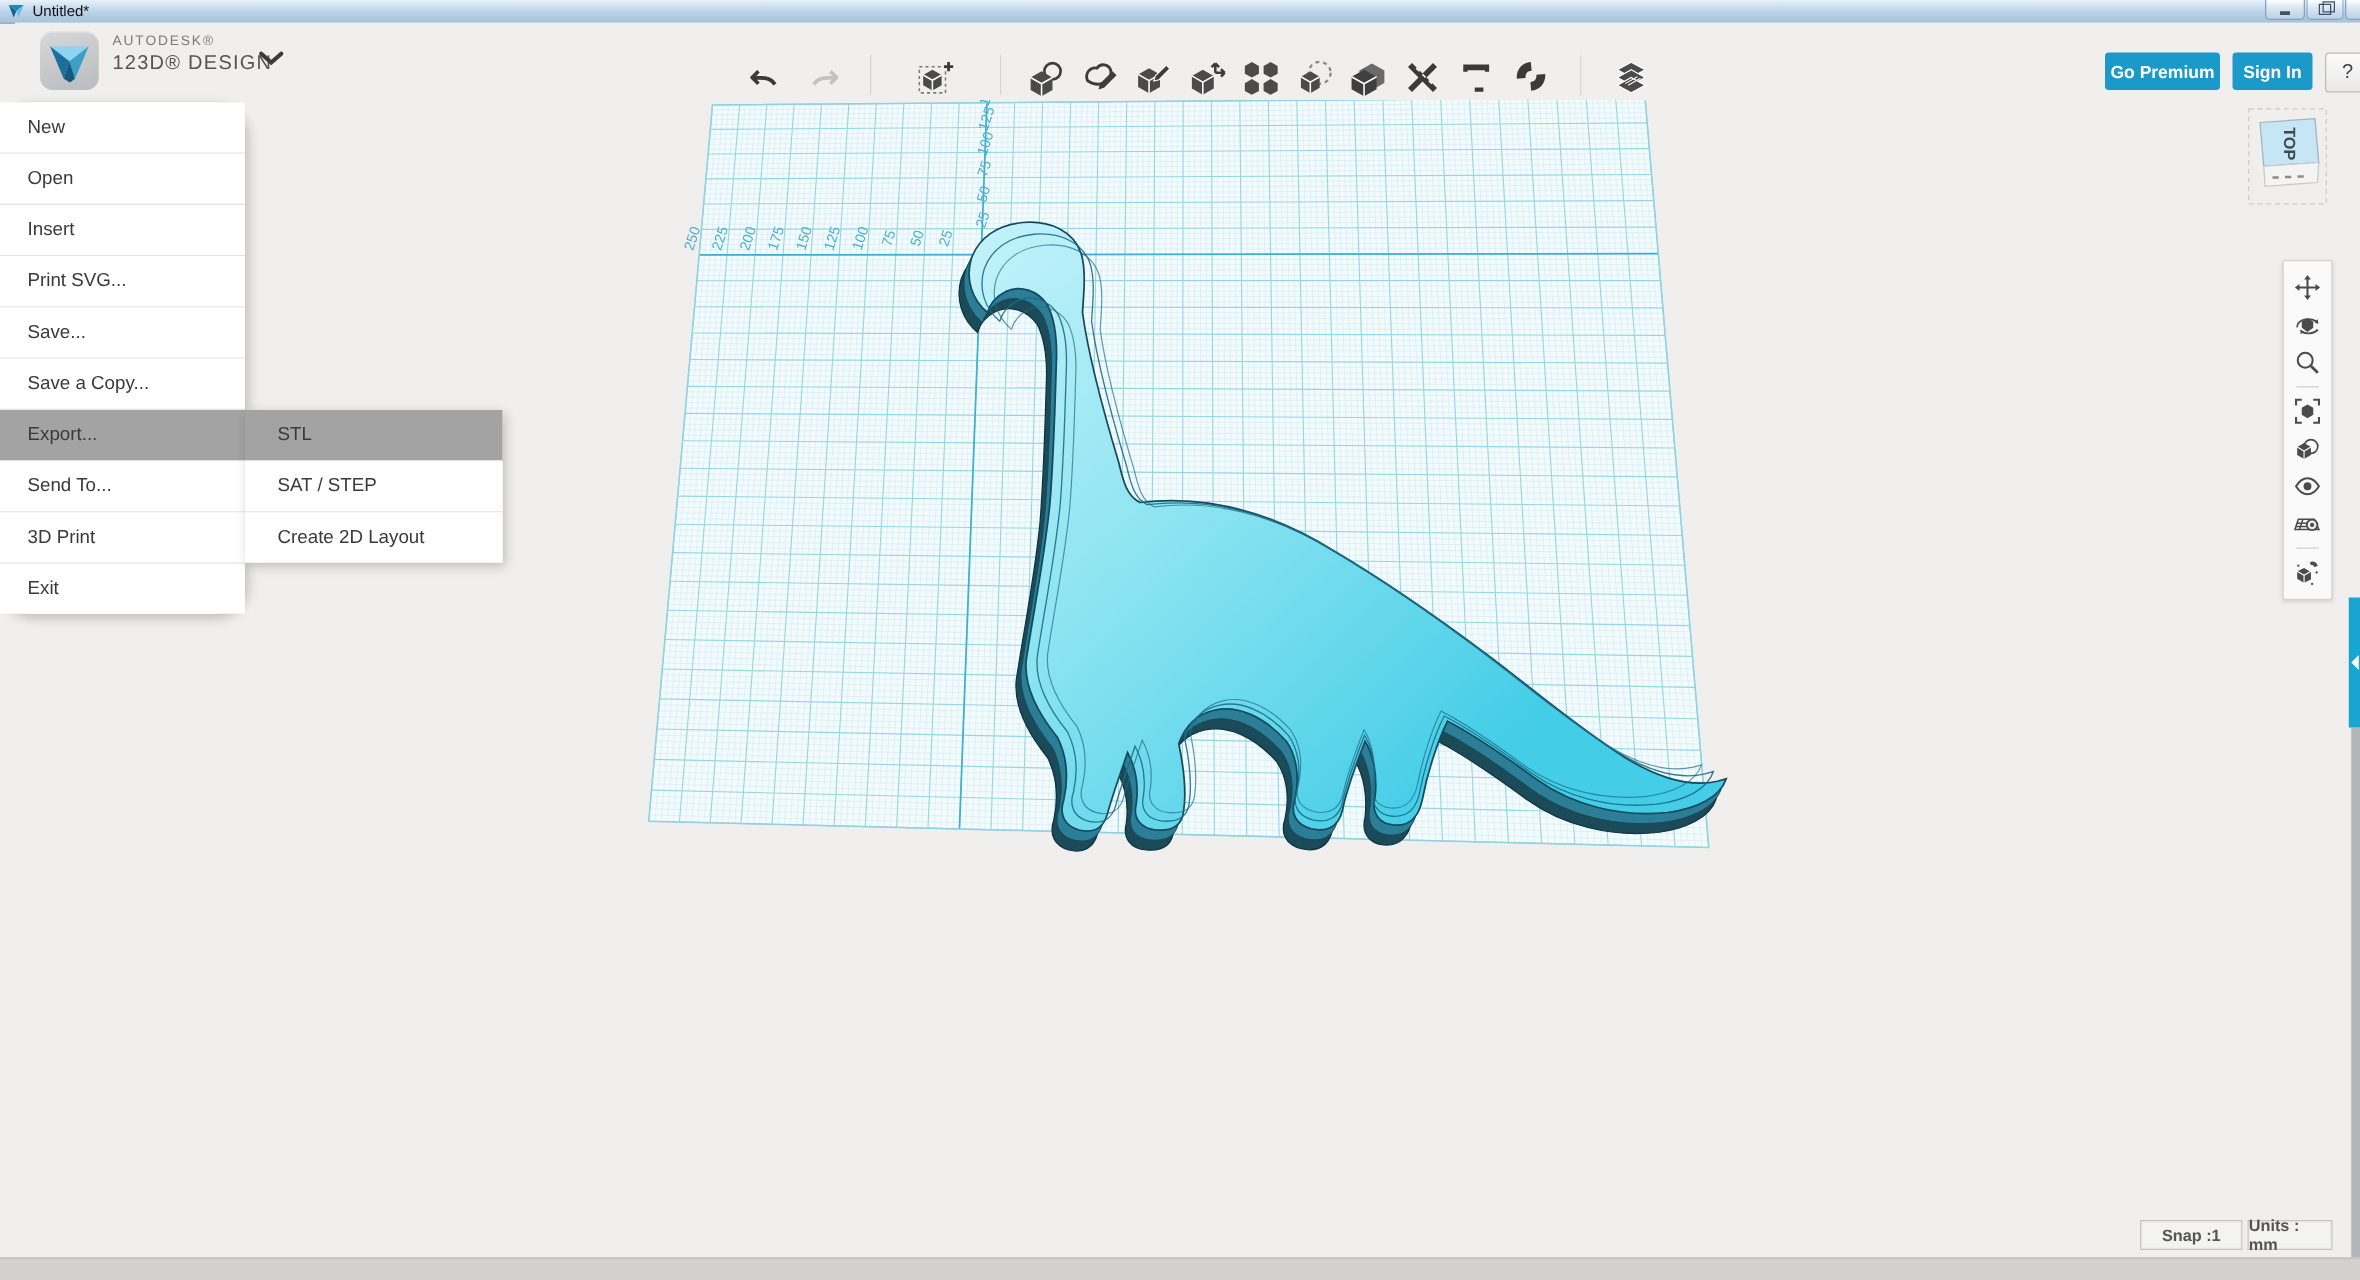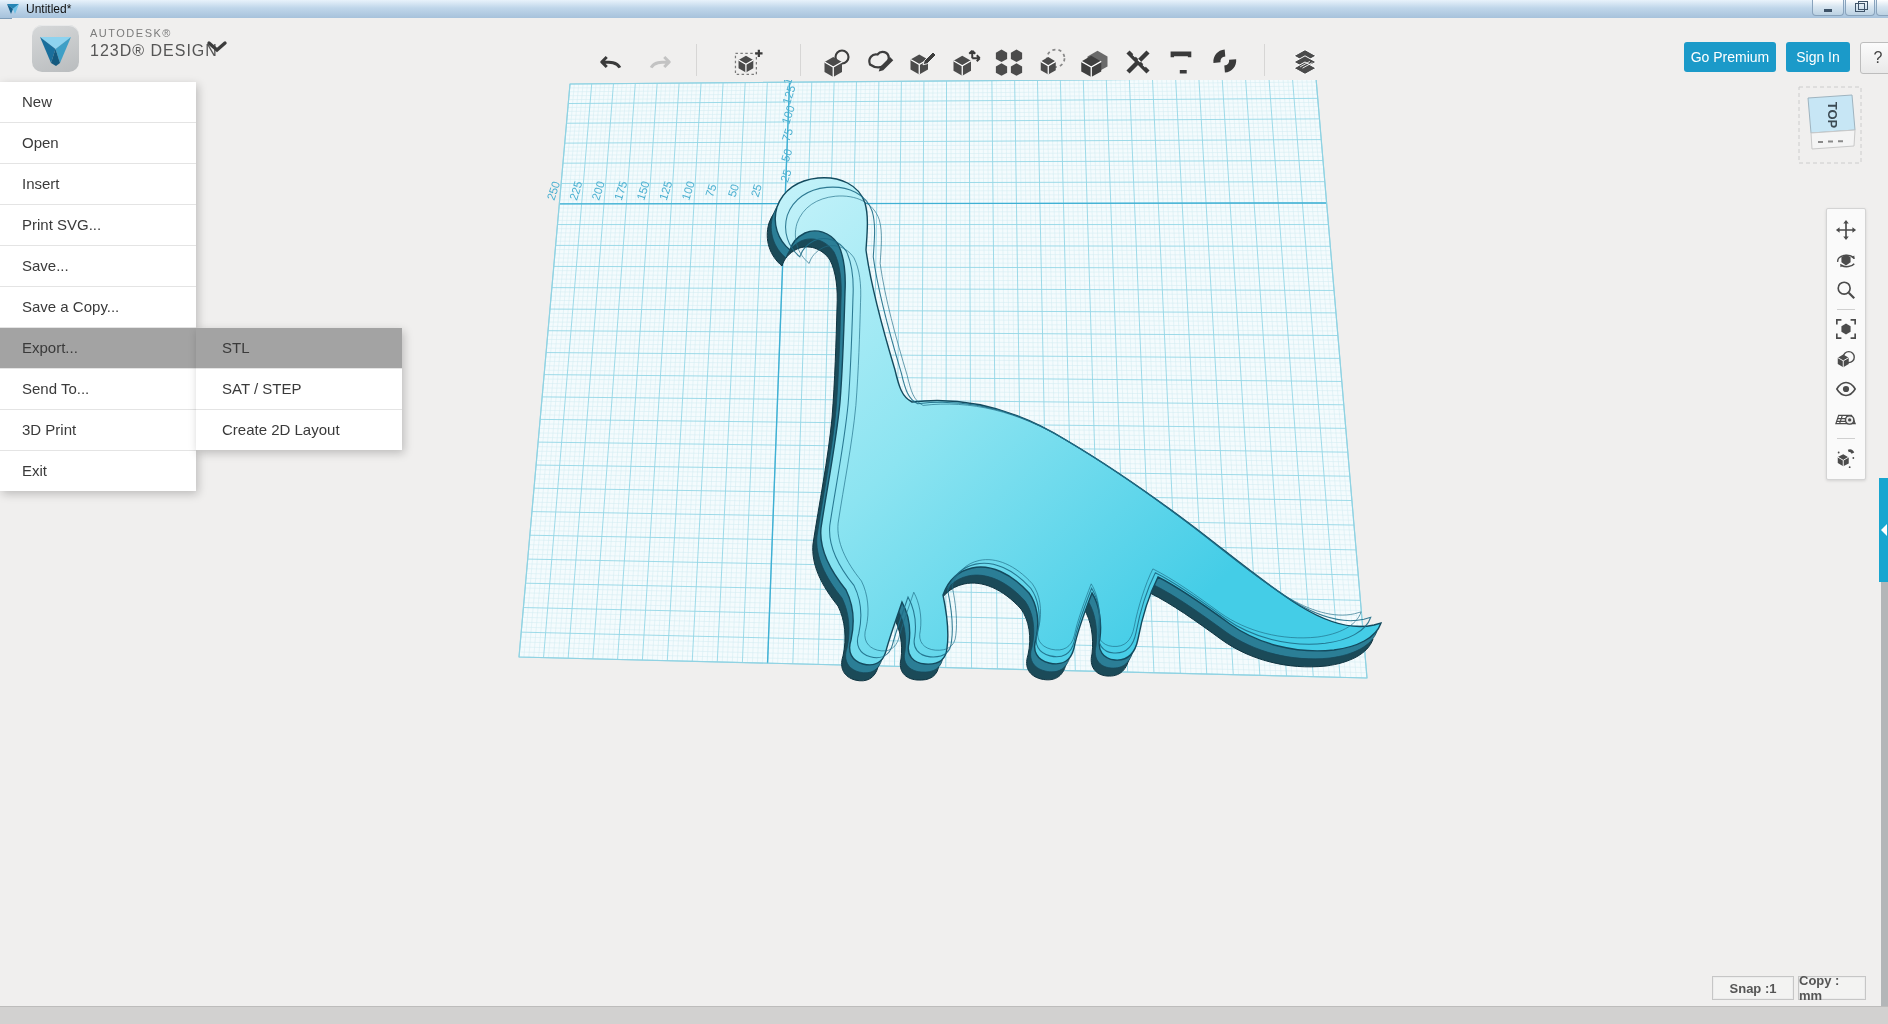--- a/index.html
+++ b/index.html
@@ -30,32 +30,32 @@
   .brand .b2{font-size:16px;font-weight:normal;color:#555;letter-spacing:1px;margin-top:3px;}
   .chev{position:absolute;left:194px;top:22px;cursor:pointer;}
 
   
   .ticonbtn{position:absolute;top:27px;width:34px;height:34px;display:flex;
     align-items:center;justify-content:center;}
   .tsep{position:absolute;top:26px;width:1px;height:32px;background:#d7d6d5;}
 
   
   .acctbtn{position:absolute;top:24px;height:30px;border-radius:3px;border:none;
-    background:#1b9ac9;color:#fff;font-weight:normal;font-size:14px;
+    background:#1b9ac9;color:#fff;font-weight:bold;font-size:14px;
     font-family:"Liberation Sans",sans-serif;display:flex;align-items:center;justify-content:center;}
   .helpbtn{position:absolute;top:24px;height:30px;width:34px;border-radius:3px;
     border:1px solid #bdbdbd;background:linear-gradient(#fbfbfb,#e9e9e9);
     color:#444;font-size:16px;display:flex;align-items:center;justify-content:center;}
 
   
   #scene{position:absolute;left:0;top:80px;}
 
   
   .filemenu{position:absolute;left:0;top:82px;width:196px;background:#fff;
-    box-shadow:2px 3px 9px rgba(0,0,0,.22);}
+    box-shadow:2px 3px 9px rgba(0,0,0,.22);border-radius:25px;}
   .menurow{height:40px;line-height:40px;padding-left:22px;font-size:15px;color:#3a3a3a;
     border-bottom:1px solid #e4e4e4;cursor:default;background:#fff;}
   .menurow:last-child{border-bottom:none;}
   .menurow.hl{background:#a3a3a3;}
   .submenu{position:absolute;left:196px;top:328px;width:206px;background:#fff;
     box-shadow:2px 3px 9px rgba(0,0,0,.22);}
   .submenu .menurow{padding-left:26px;}
 
   
   .viewcube{position:absolute;left:1798px;top:86px;}
@@ -676,16 +676,16 @@
   </div>
 
   <div class="edgestrip"></div>
   <div class="flyout">
     <svg width="9" height="16">
         <path d="M8 2 L2 8 8 14 Z" fill="#ffffff"></path>
       </svg>
   </div>
 
   <div class="statusbox" style="left:1712px;width:80px">Snap :1</div>
-  <div class="statusbox" style="left:1798px;width:66px">Copy : mm</div>
+  <div class="statusbox" style="left:1798px;width:66px">Units : mm</div>
 
   <div class="bottomframe"></div>
 </div>
 
 </body></html>

